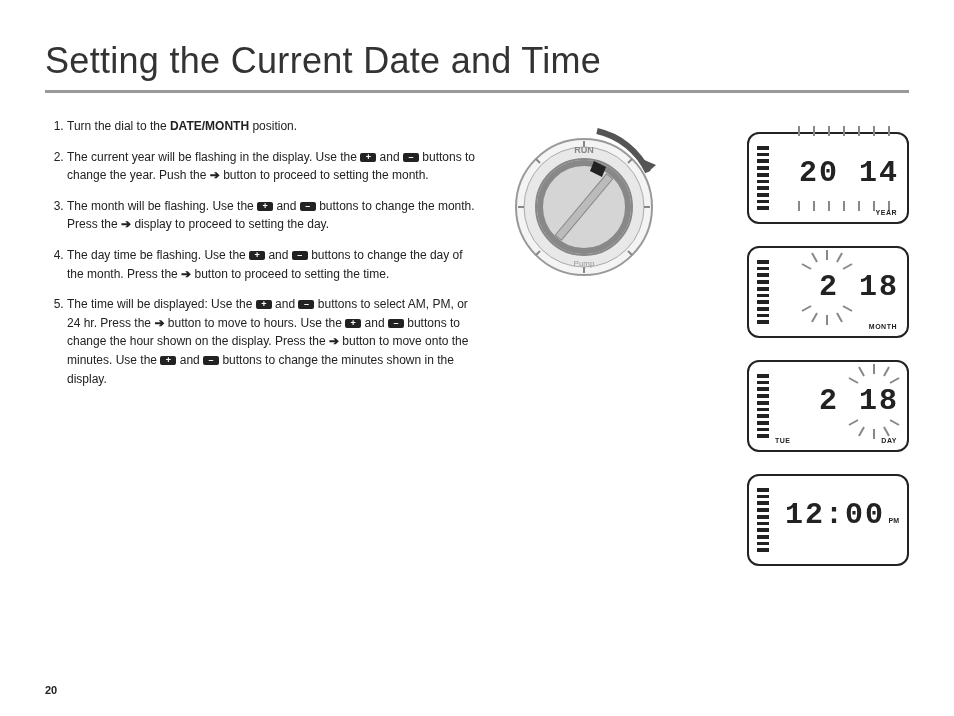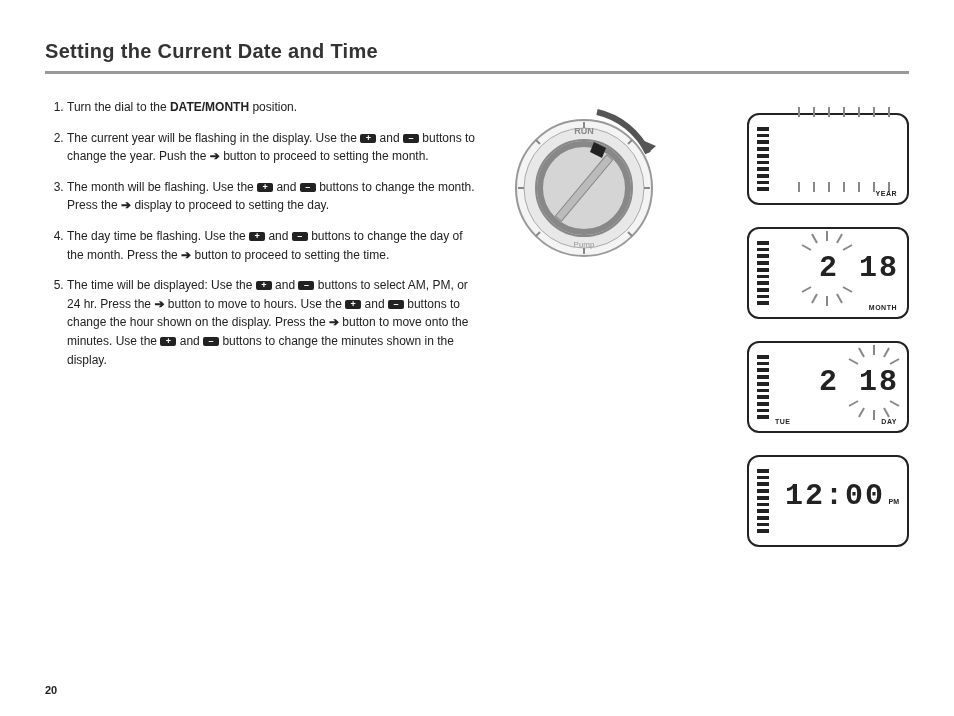--- a/index.html
+++ b/index.html
@@ -1,17 +1,17 @@
 <!DOCTYPE html>
 <html><head>
 <meta charset="utf-8">
 <style>
 html,body{margin:0;padding:0;background:#fff;font-family:"Helvetica Neue",Arial,sans-serif;color:#222;}
 #page{width:954px;height:716px;box-sizing:border-box;padding:40px 45px 20px 45px;position:relative;}
-h1{font-weight:700;font-size:20px;letter-spacing:.3px;margin:0 0 8px 0;color:#333;}
+h1{font-weight:400;font-size:36px;letter-spacing:.3px;margin:0 0 8px 0;color:#333;}
 hr.rule{border:none;border-top:3px solid #999;margin:0 0 24px 0;}
 #cols{display:flex;gap:22px;}
 #left{width:435px;font-size:12px;line-height:1.55;}
 ol{margin:0 0 14px 0;padding-left:22px;}
 ol li{margin-bottom:12px;}
 #closing{margin:0;}
 #mid{width:175px;display:flex;align-items:flex-start;padding-top:0;}
 #dialbox{width:165px;height:165px;position:relative;}
 #right{flex:1;display:flex;flex-direction:column;gap:22px;padding-top:15px;align-items:flex-end;}
 .display{width:158px;height:88px;border:2px solid #222;border-radius:12px;position:relative;background:#fff;}
@@ -121,20 +121,21 @@
             <line x1="20" y1="75" x2="20" y2="85"></line>
                 <line x1="35" y1="75" x2="35" y2="85"></line>
                 <line x1="50" y1="75" x2="50" y2="85"></line>
                 <line x1="65" y1="75" x2="65" y2="85"></line>
                 <line x1="80" y1="75" x2="80" y2="85"></line>
                 <line x1="95" y1="75" x2="95" y2="85"></line>
                 <line x1="110" y1="75" x2="110" y2="85"></line>
           </g>
             </svg>
         </div>
+        <div class="digits">20 14</div>
         <div class="label">YEAR</div>
       </div>
 
       <div class="display">
         <div class="bars">
             <span></span>
             <span></span>
             <span></span>
             <span></span>
             <span></span>

